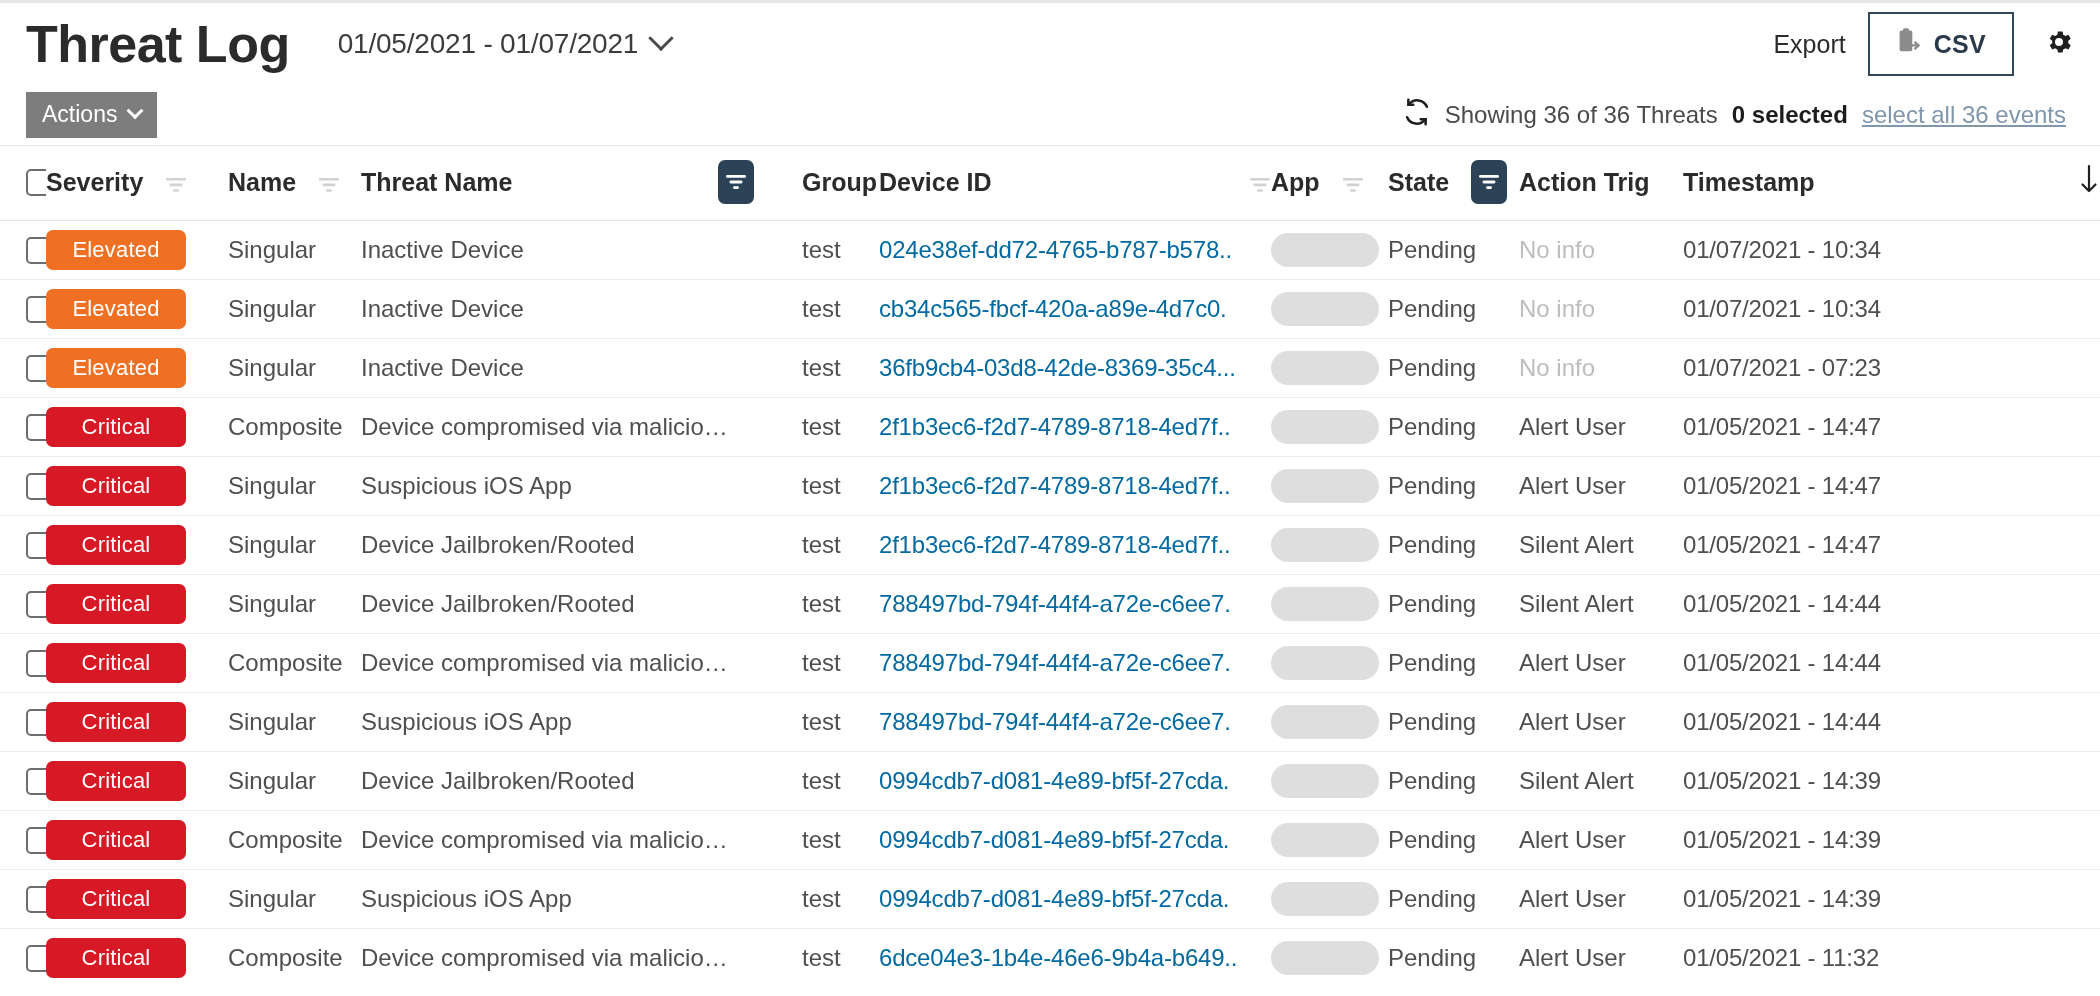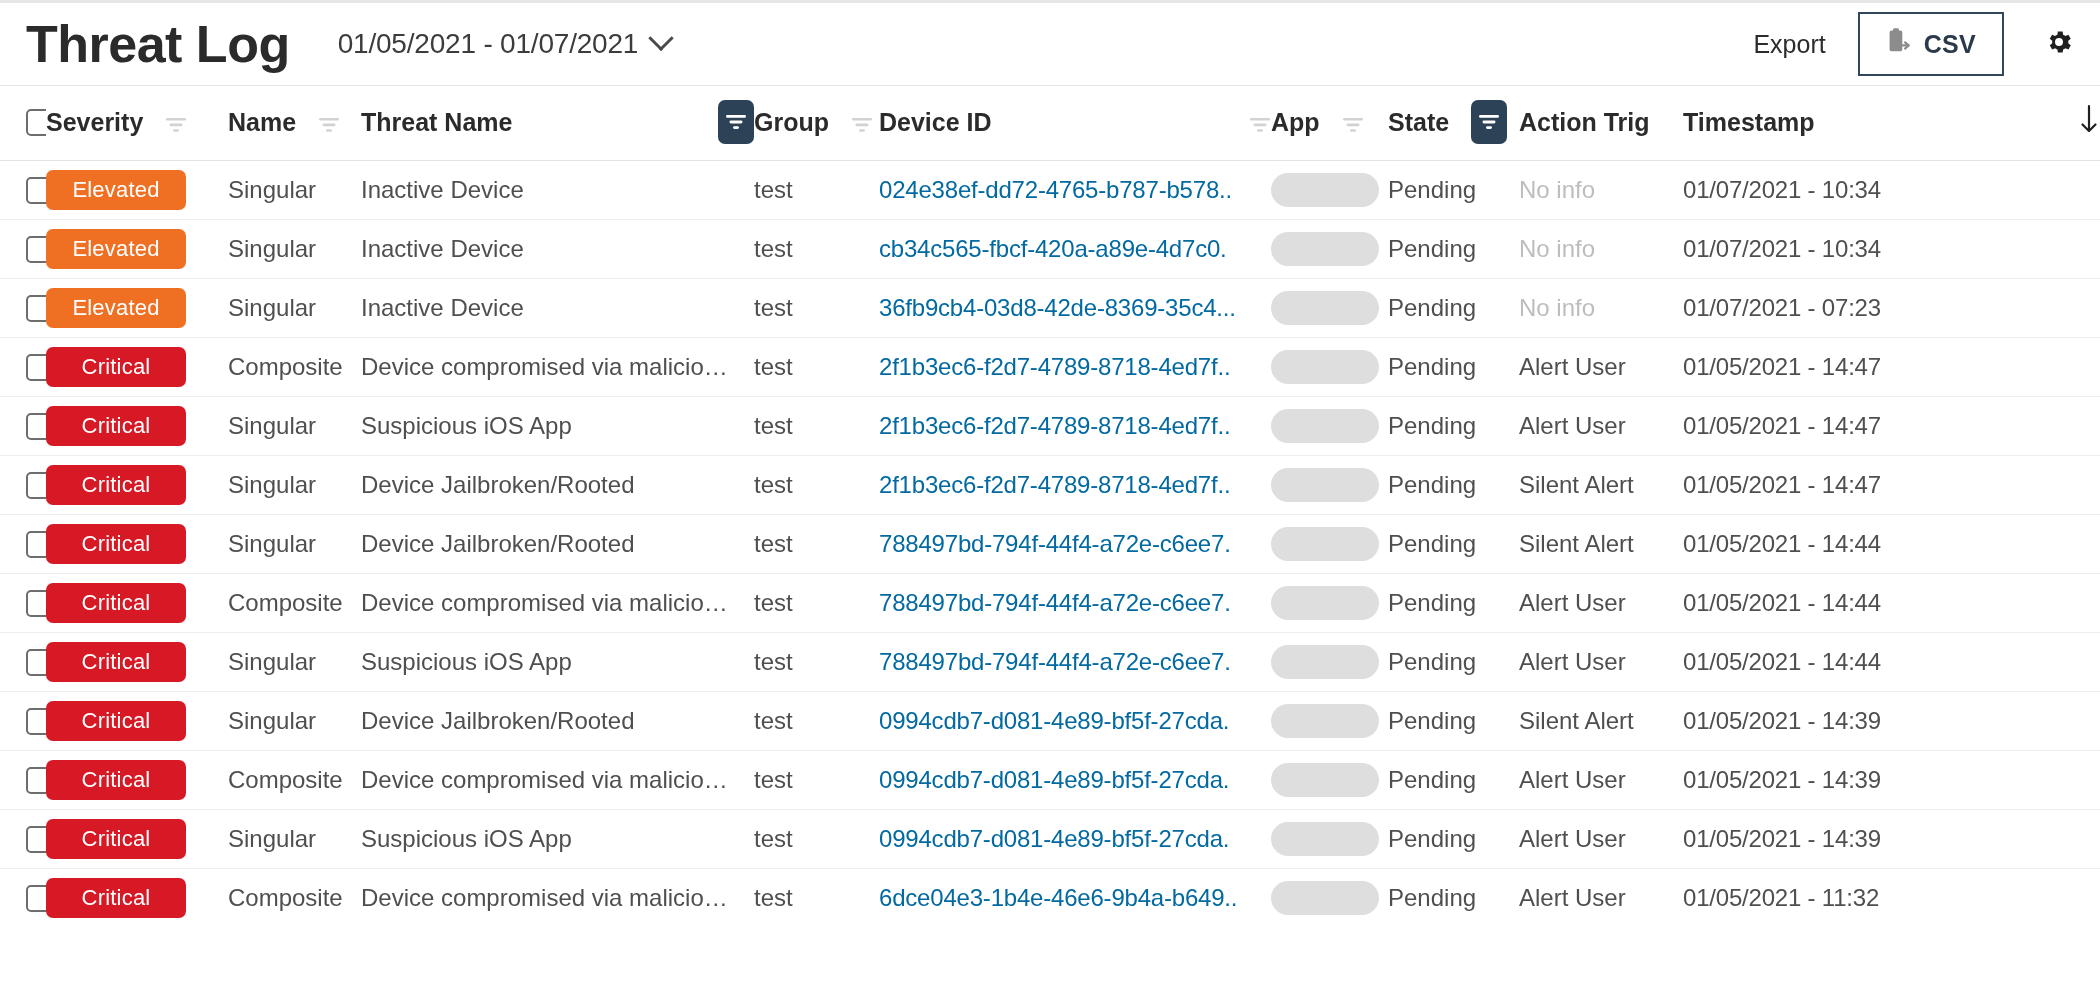--- a/index.html
+++ b/index.html
@@ -49,21 +49,21 @@
   .chev-down {
     width: 18px; height: 18px;
     border-right: 3px solid #4a4a4a;
     border-bottom: 3px solid #4a4a4a;
     transform: rotate(45deg) translate(-4px,-4px);
   }
   .header-right {
     margin-left: auto;
     display: flex;
     align-items: center;
-    gap: 10px;
+    gap: 0;
   }
   .export-label {
     font-size: 25px;
     color: #2b2b2b;
     margin-right: 22px;
   }
   .csv-btn {
     display: flex;
     align-items: center;
     gap: 10px;
@@ -161,21 +161,21 @@
     white-space: nowrap;
     overflow: hidden;
   }
   tbody tr:last-child td { border-bottom: none; }
 
   
   .c-check  { width: 46px;  padding-left: 26px !important; }
   .c-sev    { width: 182px; }
   .c-type   { width: 133px; }
   .c-name   { width: 393px; }
-  .c-group  { width: 125px; }
+  .c-group  { width: 125px; padding-left: 48px; }
   .c-dev    { width: 392px; }
   .c-app    { width: 117px; }
   .c-state  { width: 131px; }
   .c-act    { width: 164px; }
   .c-time   { width: 417px; }
 
   
   .cbx {
     width: 27px; height: 27px;
     border: 2px solid #6d6d6d;
@@ -258,20 +258,40 @@
       <div class="gear-btn">
         <span>
           <svg width="30" height="30" viewBox="0 0 24 24" fill="#1f1f1f">
             <path d="M19.4 13a7.8 7.8 0 000-2l2-1.6-1.9-3.3-2.4 1a7.6 7.6 0 00-1.8-1l-.4-2.5h-3.8l-.4 2.5c-.6.2-1.2.6-1.8 1l-2.4-1L4.6 9.4 6.6 11a7.8 7.8 0 000 2l-2 1.6 1.9 3.3 2.4-1c.6.4 1.2.8 1.8 1l.4 2.5h3.8l.4-2.5c.6-.2 1.2-.6 1.8-1l2.4 1 1.9-3.3-2-1.6zM12 15.2A3.2 3.2 0 1112 8.8a3.2 3.2 0 010 6.4z"></path>
           </svg>
         </span>
       </div>
     </div>
   </div>
 
+  <div class="toolbar">
+    <button class="actions-btn">
+      <span>Actions</span>
+      <span class="chev-down-sm"></span>
+    </button>
+
+    <div class="status-bar">
+      <span>
+        <svg width="28" height="28" viewBox="0 0 24 24" fill="none" stroke="#1f1f1f" stroke-width="2.2" stroke-linecap="round">
+          <path d="M20.5 7.5A9 9 0 005 5.6"></path>
+            <path d="M3.5 16.5A9 9 0 0019 18.4"></path>
+          <path d="M4.6 1.6v4.2h4.2"></path>
+            <path d="M19.4 22.4v-4.2h-4.2"></path>
+        </svg>
+      </span>
+      <span>Showing 36 of 36 Threats</span>
+      <span class="status-selected">0 selected</span>
+      <span class="status-link">select all 36 events</span>
+    </div>
+  </div>
 
   <div class="table-wrap">
     <table>
       <thead>
         <tr>
           <th class="c-check">
             <span class="cbx"></span>
           </th>
           <th class="c-sev">
             <div class="th-inner">

